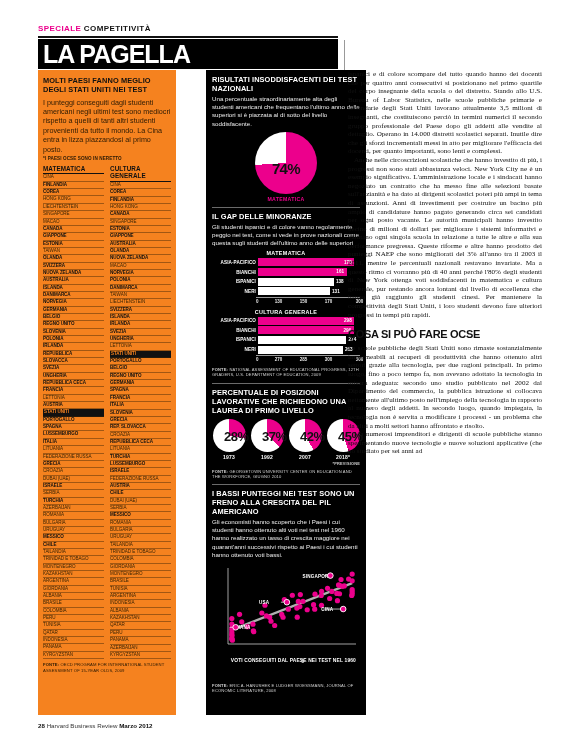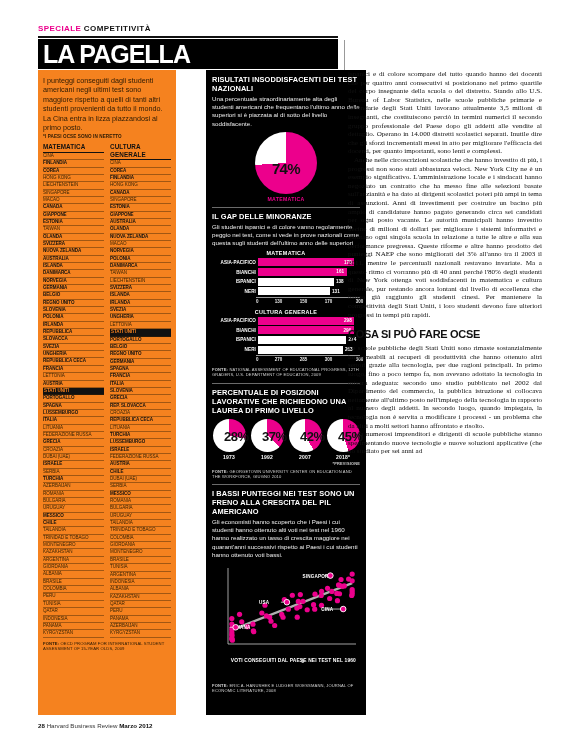--- a/index.html
+++ b/index.html
@@ -112,21 +112,22 @@
     <span class="co">COMPETITIVITÀ</span>
   </div>
   <div class="kicker-rule"></div>
 
   <div class="masthead">
     <h1>LA PAGELLA DELL'AMERICA</h1>
   </div>
   <div class="vrule"></div>
 
   <div class="orange">
-    <p class="intro">I punteggi conseguiti dagli studenti americani negli ultimi test sono maggiore rispetto a quelli di tanti altri studenti provenienti da tutto il mondo. La Cina entra in lizza piazzandosi al primo posto.</p>
+    <h2>MOLTI PAESI FANNO MEGLIO DEGLI STATI UNITI NEI TEST</h2>
+    <p class="intro">I punteggi conseguiti dagli studenti americani negli ultimi test sono mediocri rispetto a quelli di tanti altri studenti provenienti da tutto il mondo. La Cina entra in lizza piazzandosi al primo posto.</p>
     <div class="note">*I PAESI OCSE SONO IN NERETTO</div>
 
     <div class="lists">
       <div class="lcol">
         <div class="chead">MATEMATICA</div>
         <ul id="list-math">
             <li>CINA</li>
             <li class="b">FINLANDIA</li>
             <li class="b">COREA</li>
             <li>HONG KONG</li>

